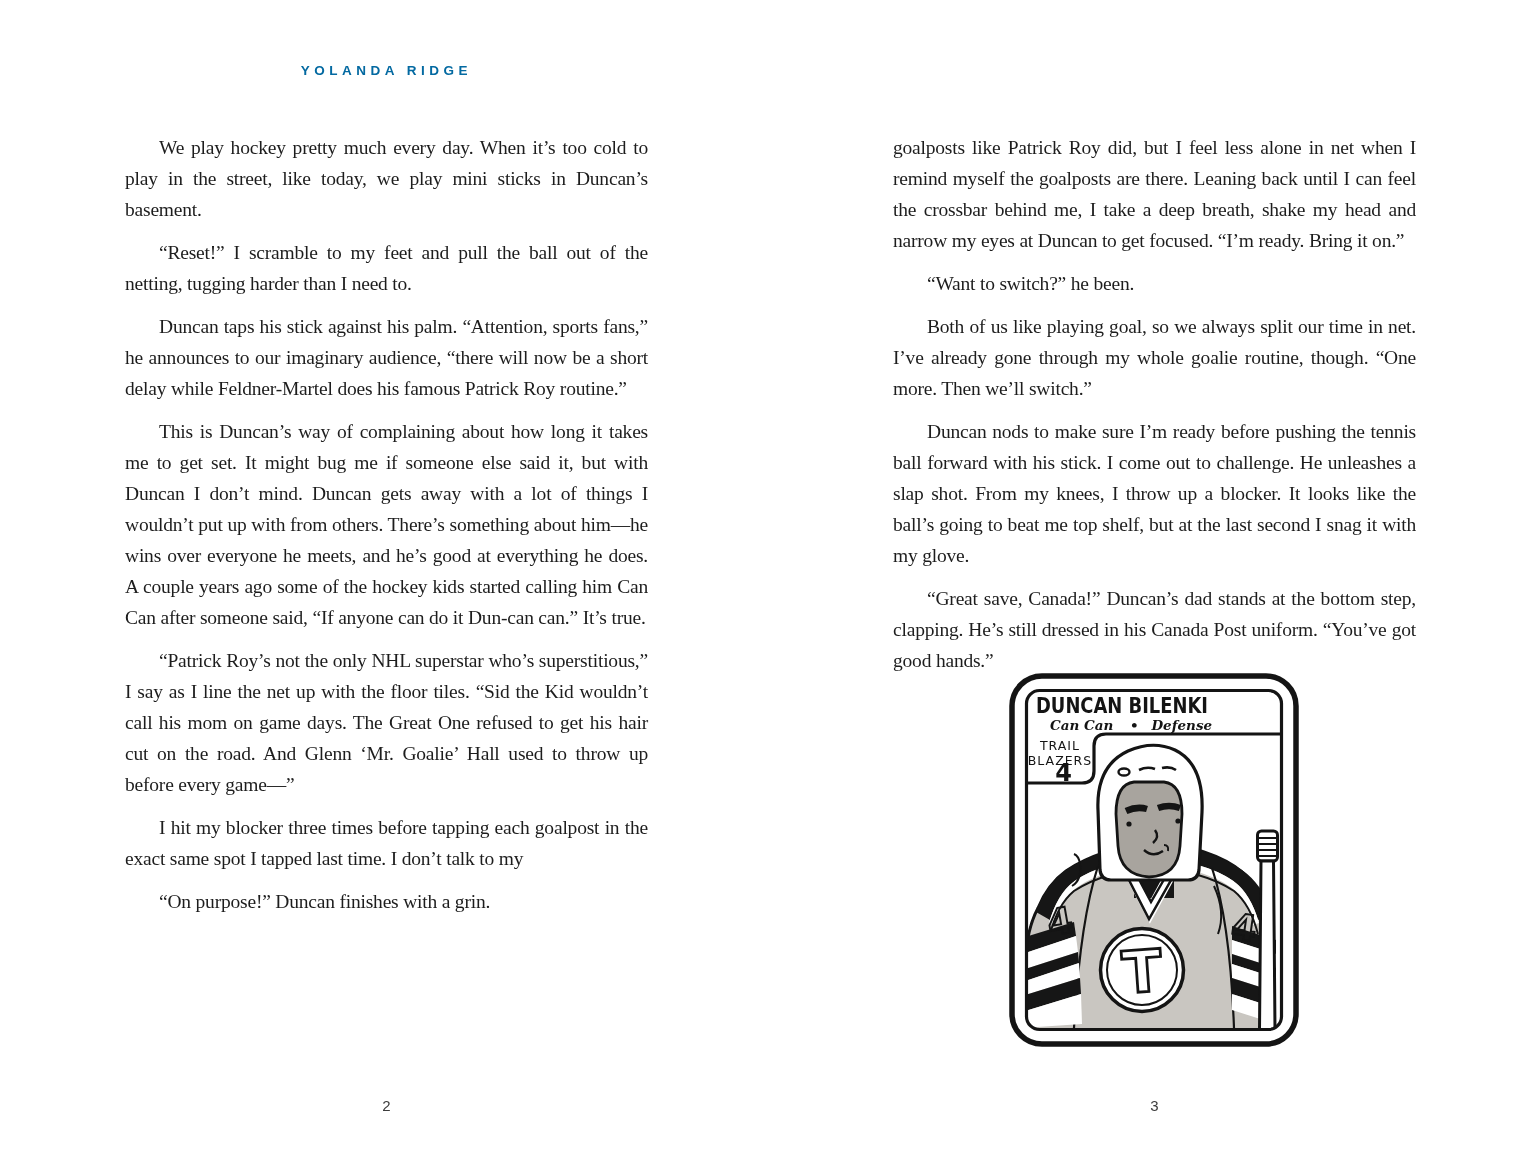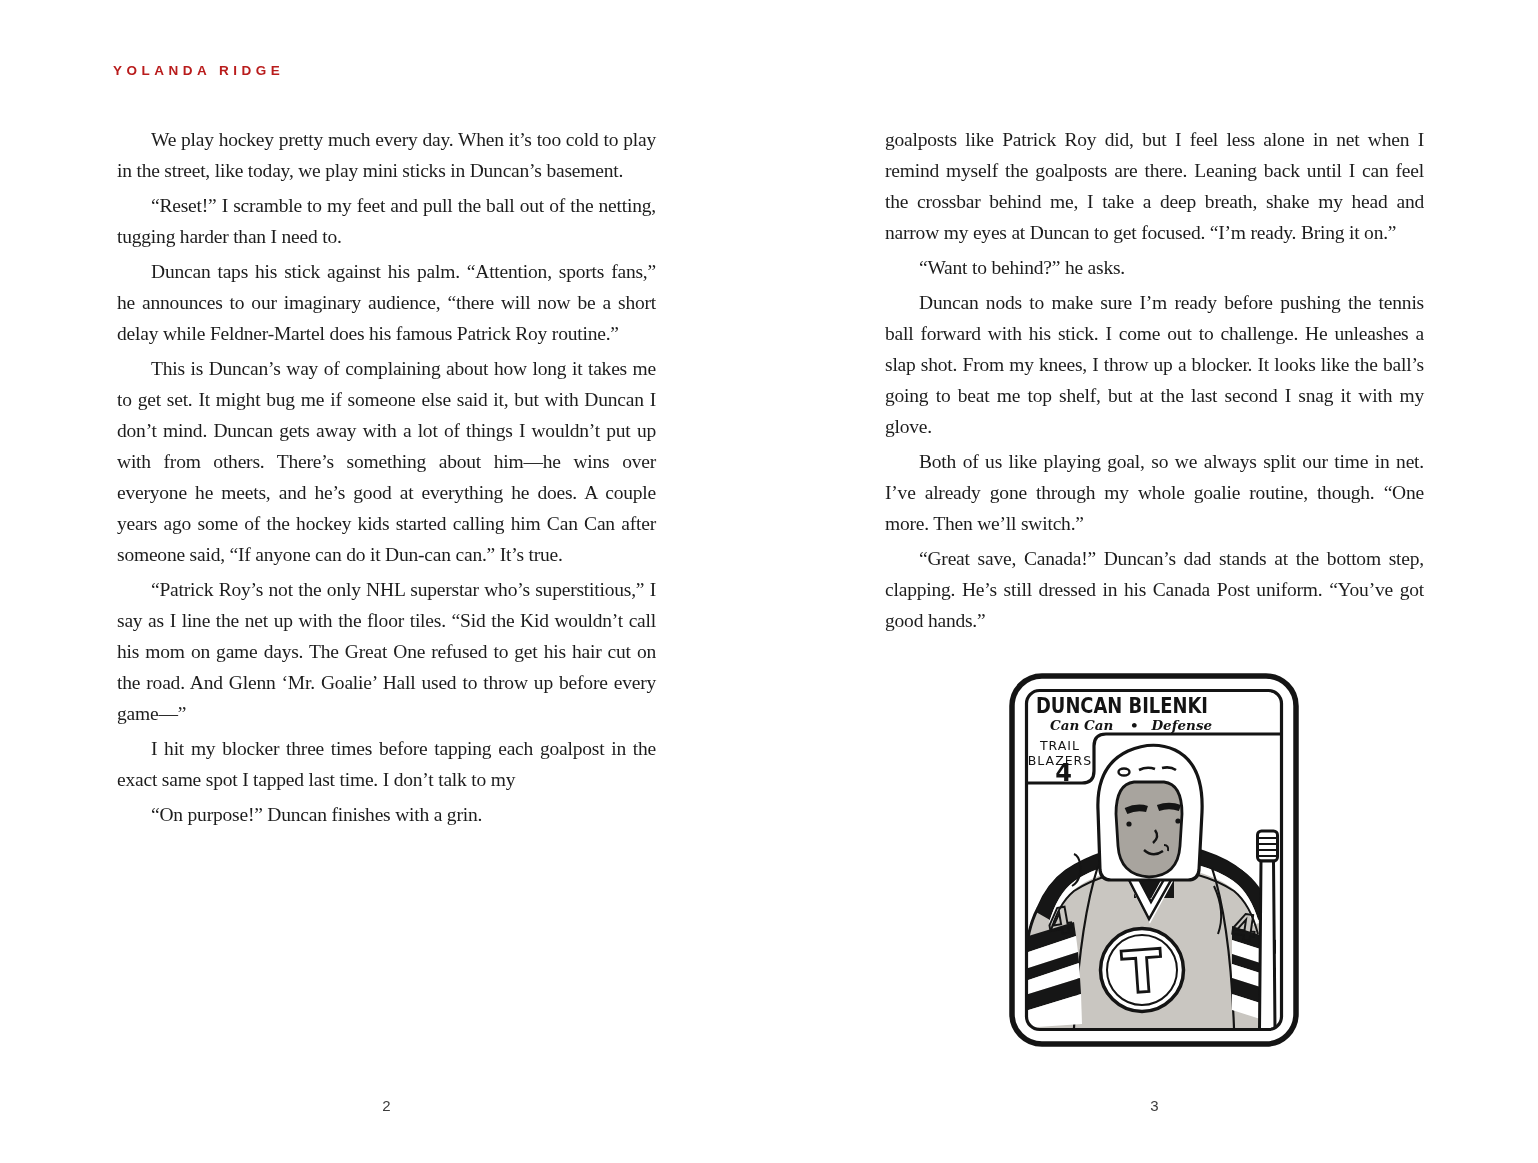--- a/index.html
+++ b/index.html
@@ -14,39 +14,39 @@
   .page {
     position: absolute; top: 0;
     width: 547px; height: 1163px;
   }
   .page-left  { left: 113px; }
   .page-right { left: 881px; }
 
   .running-head {
     position: absolute; top: 63px; left: 0;
     width: 100%;
-    text-align: left;
+    text-align: center;
     font-family: "Liberation Sans", sans-serif;
     font-weight: bold;
     font-size: 13.5px;
-    color: #b91c1c;
+    color: #0369a1;
     white-space: nowrap;
   }
   .rh-left  { letter-spacing: 4.5px; }
   .rh-right { letter-spacing: 2.1px; }
 
   .body-text {
     position: absolute; top: 120px; left: 0;
     width: 547px;
     font-size: 19.5px;
     line-height: 31px;
     text-align: justify;
     letter-spacing: -0.2px;
   }
-  .para { margin: 4px; }
+  .para { margin: 12px; }
   .para.indent { text-indent: 34px; }
 
   .folio {
     position: absolute; top: 1097px; left: 0;
     width: 100%;
     text-align: center;
     font-family: "Liberation Sans", sans-serif;
     font-size: 15px;
     color: #3c3c3c;
   }
@@ -90,23 +90,23 @@
       <p class="para indent">“On purpose!” Duncan finishes with a grin.</p>
     </div>
 
     <div class="folio">2</div>
   </section>
 
   <section class="page page-right">
 
     <div class="body-text">
       <p class="para">goalposts like Patrick Roy did, but I feel less alone in net when I remind myself the goalposts are there. Leaning back until I can feel the crossbar behind me, I take a deep breath, shake my head and narrow my eyes at Duncan to get focused. “I’m ready. Bring it on.”</p>
-      <p class="para indent">“Want to behind?” he asks.</p>
+      <p class="para indent">“Want to switch?” he been.</p>
+      <p class="para indent">Both of us like playing goal, so we always split our time in net. I’ve already gone through my whole goalie routine, though. “One more. Then we’ll switch.”</p>
       <p class="para indent">Duncan nods to make sure I’m ready before pushing the tennis ball forward with his stick. I come out to challenge. He unleashes a slap shot. From my knees, I throw up a blocker. It looks like the ball’s going to beat me top shelf, but at the last second I snag it with my glove.</p>
-      <p class="para indent">Both of us like playing goal, so we always split our time in net. I’ve already gone through my whole goalie routine, though. “One more. Then we’ll switch.”</p>
       <p class="para indent">“Great save, Canada!” Duncan’s dad stands at the bottom step, clapping. He’s still dressed in his Canada Post uniform. “You’ve got good hands.”</p>
     </div>
 
     <figure class="card-illustration">
       <svg width="292" height="376" viewBox="0 0 292 376" xmlns="http://www.w3.org/2000/svg">
         <defs>
           <clipPath id="photoClip">
             <rect x="18.5" y="18.5" width="255" height="339" rx="13"></rect>
           </clipPath>
         </defs>

